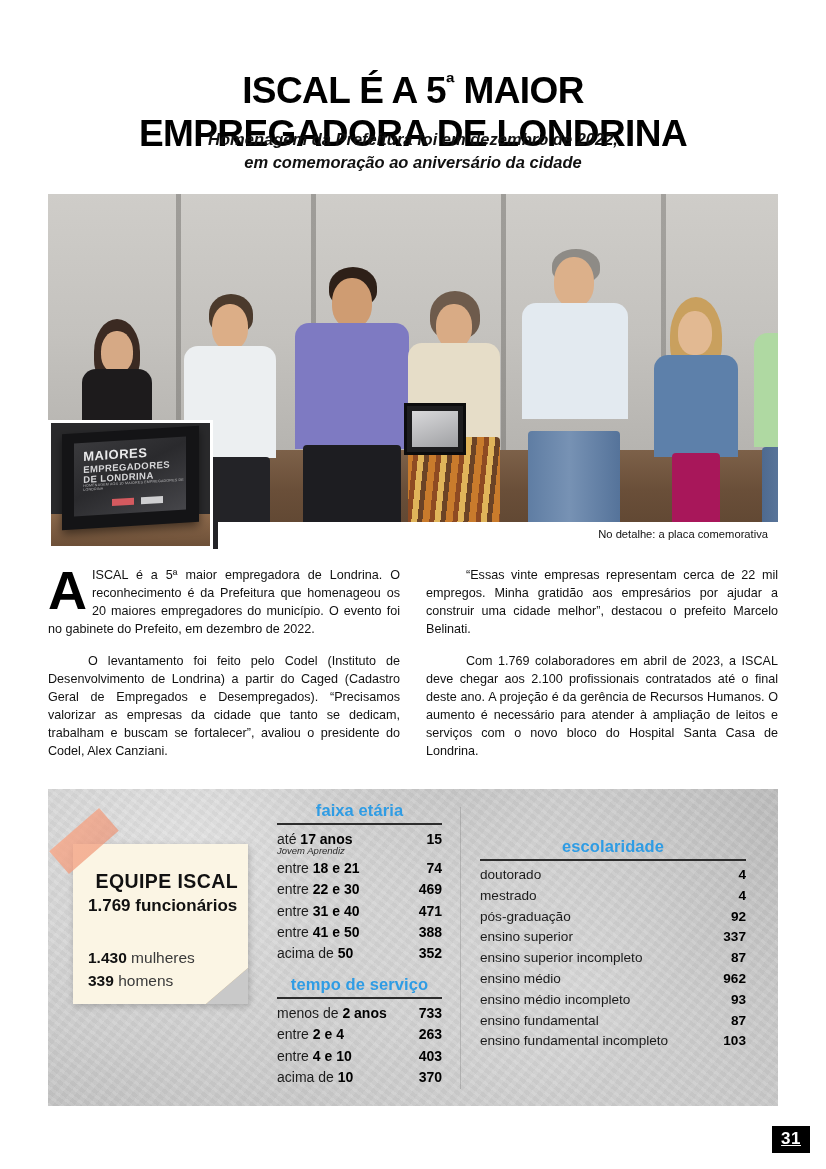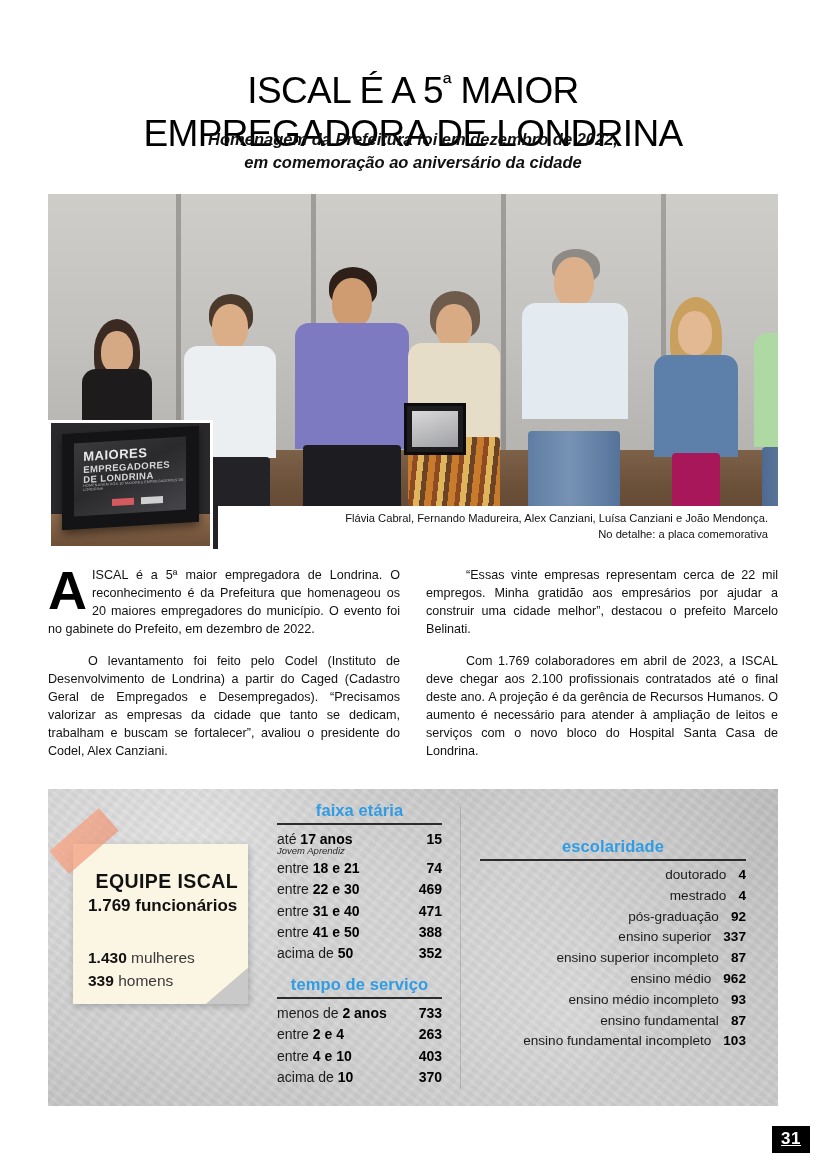--- a/index.html
+++ b/index.html
@@ -6,21 +6,21 @@
   body{
     width:826px;height:1169px;position:relative;overflow:hidden;
     font-family:"Liberation Sans", sans-serif;
     color:#000;
   }
   .page{position:absolute;inset:0;background:#fff;}
 
   
   .headline{
     position:absolute;left:48px;top:44px;width:730px;
-    text-align:center;font-weight:normal;
+    text-align:center;font-weight:bold;
     font-size:37px;line-height:1.17;letter-spacing:-0.6px;
     color:#000;
   }
   .headline .l2{display:block;}
   .sup{font-size:0.62em;vertical-align:super;line-height:0;}
 
   .subhead{
     position:absolute;left:48px;top:128px;width:730px;
     text-align:center;font-style:italic;font-weight:bold;
     font-size:16.5px;line-height:1.42;color:#111;
@@ -145,21 +145,21 @@
     font-size:14px;line-height:1.53;color:#1b1b1b;}
   .row .lbl{white-space:nowrap;}
   .row .lbl b{font-weight:bold;color:#000;}
   .row .val{font-weight:bold;color:#000;margin-left:12px;}
   .sub{font-style:italic;font-size:9.5px;color:#2b2b2b;
     margin:-4px 0 1px 0;line-height:1.1;}
 
   .sect-age{left:229px;top:12px;width:165px;}
   .sect-time{left:229px;top:186px;width:165px;}
   .sect-edu{left:432px;top:48px;width:266px;}
-  .sect-edu .row{font-size:13.6px;justify-content:flex-end;}
+  .sect-edu .row{font-size:13.6px;}
 
   .divider{position:absolute;left:412px;top:18px;width:1px;height:282px;
     background:rgba(120,120,120,.35);}
 
   
   .pageno{
     position:absolute;right:16px;bottom:16px;
     background:#000;color:#fff;font-weight:bold;font-size:17px;
     padding:3px 9px 4px 9px;letter-spacing:.5px;text-decoration:underline;
   }
@@ -246,21 +246,20 @@
           <div class="t3">HOMENAGEM AOS 20 MAIORES EMPREGADORES DE LONDRINA</div>
           <div class="logos">
               <b></b>
               <b></b>
             </div>
         </div>
       </div>
     </div>
 
     <div class="caption">
-      <div>Flávia Cabral, Fernando Madureira, Alex Canziani, Luísa Canziani e João Mendonça.</div>
       <div>No detalhe: a placa comemorativa</div>
     </div>
   </div>
 
   <div class="cols">
     <div class="col left">
       <p class="dropcap-p"><span class="dropcap">A</span><span>ISCAL é a 5ª maior empregadora de Londrina. O reconhecimento é da Prefeitura que homenageou os 20 maiores empregadores do município. O evento foi no gabinete do Prefeito, em dezembro de 2022.</span></p>
       <p class="ind">O levantamento foi feito pelo Codel (Instituto de Desenvolvimento de Londrina) a partir do Caged (Cadastro Geral de Empregados e Desempregados). “Precisamos valorizar as empresas da cidade que tanto se dedicam, trabalham e buscam se fortalecer”, avaliou o presidente do Codel, Alex Canziani.</p>
     </div>
     <div class="col right">

